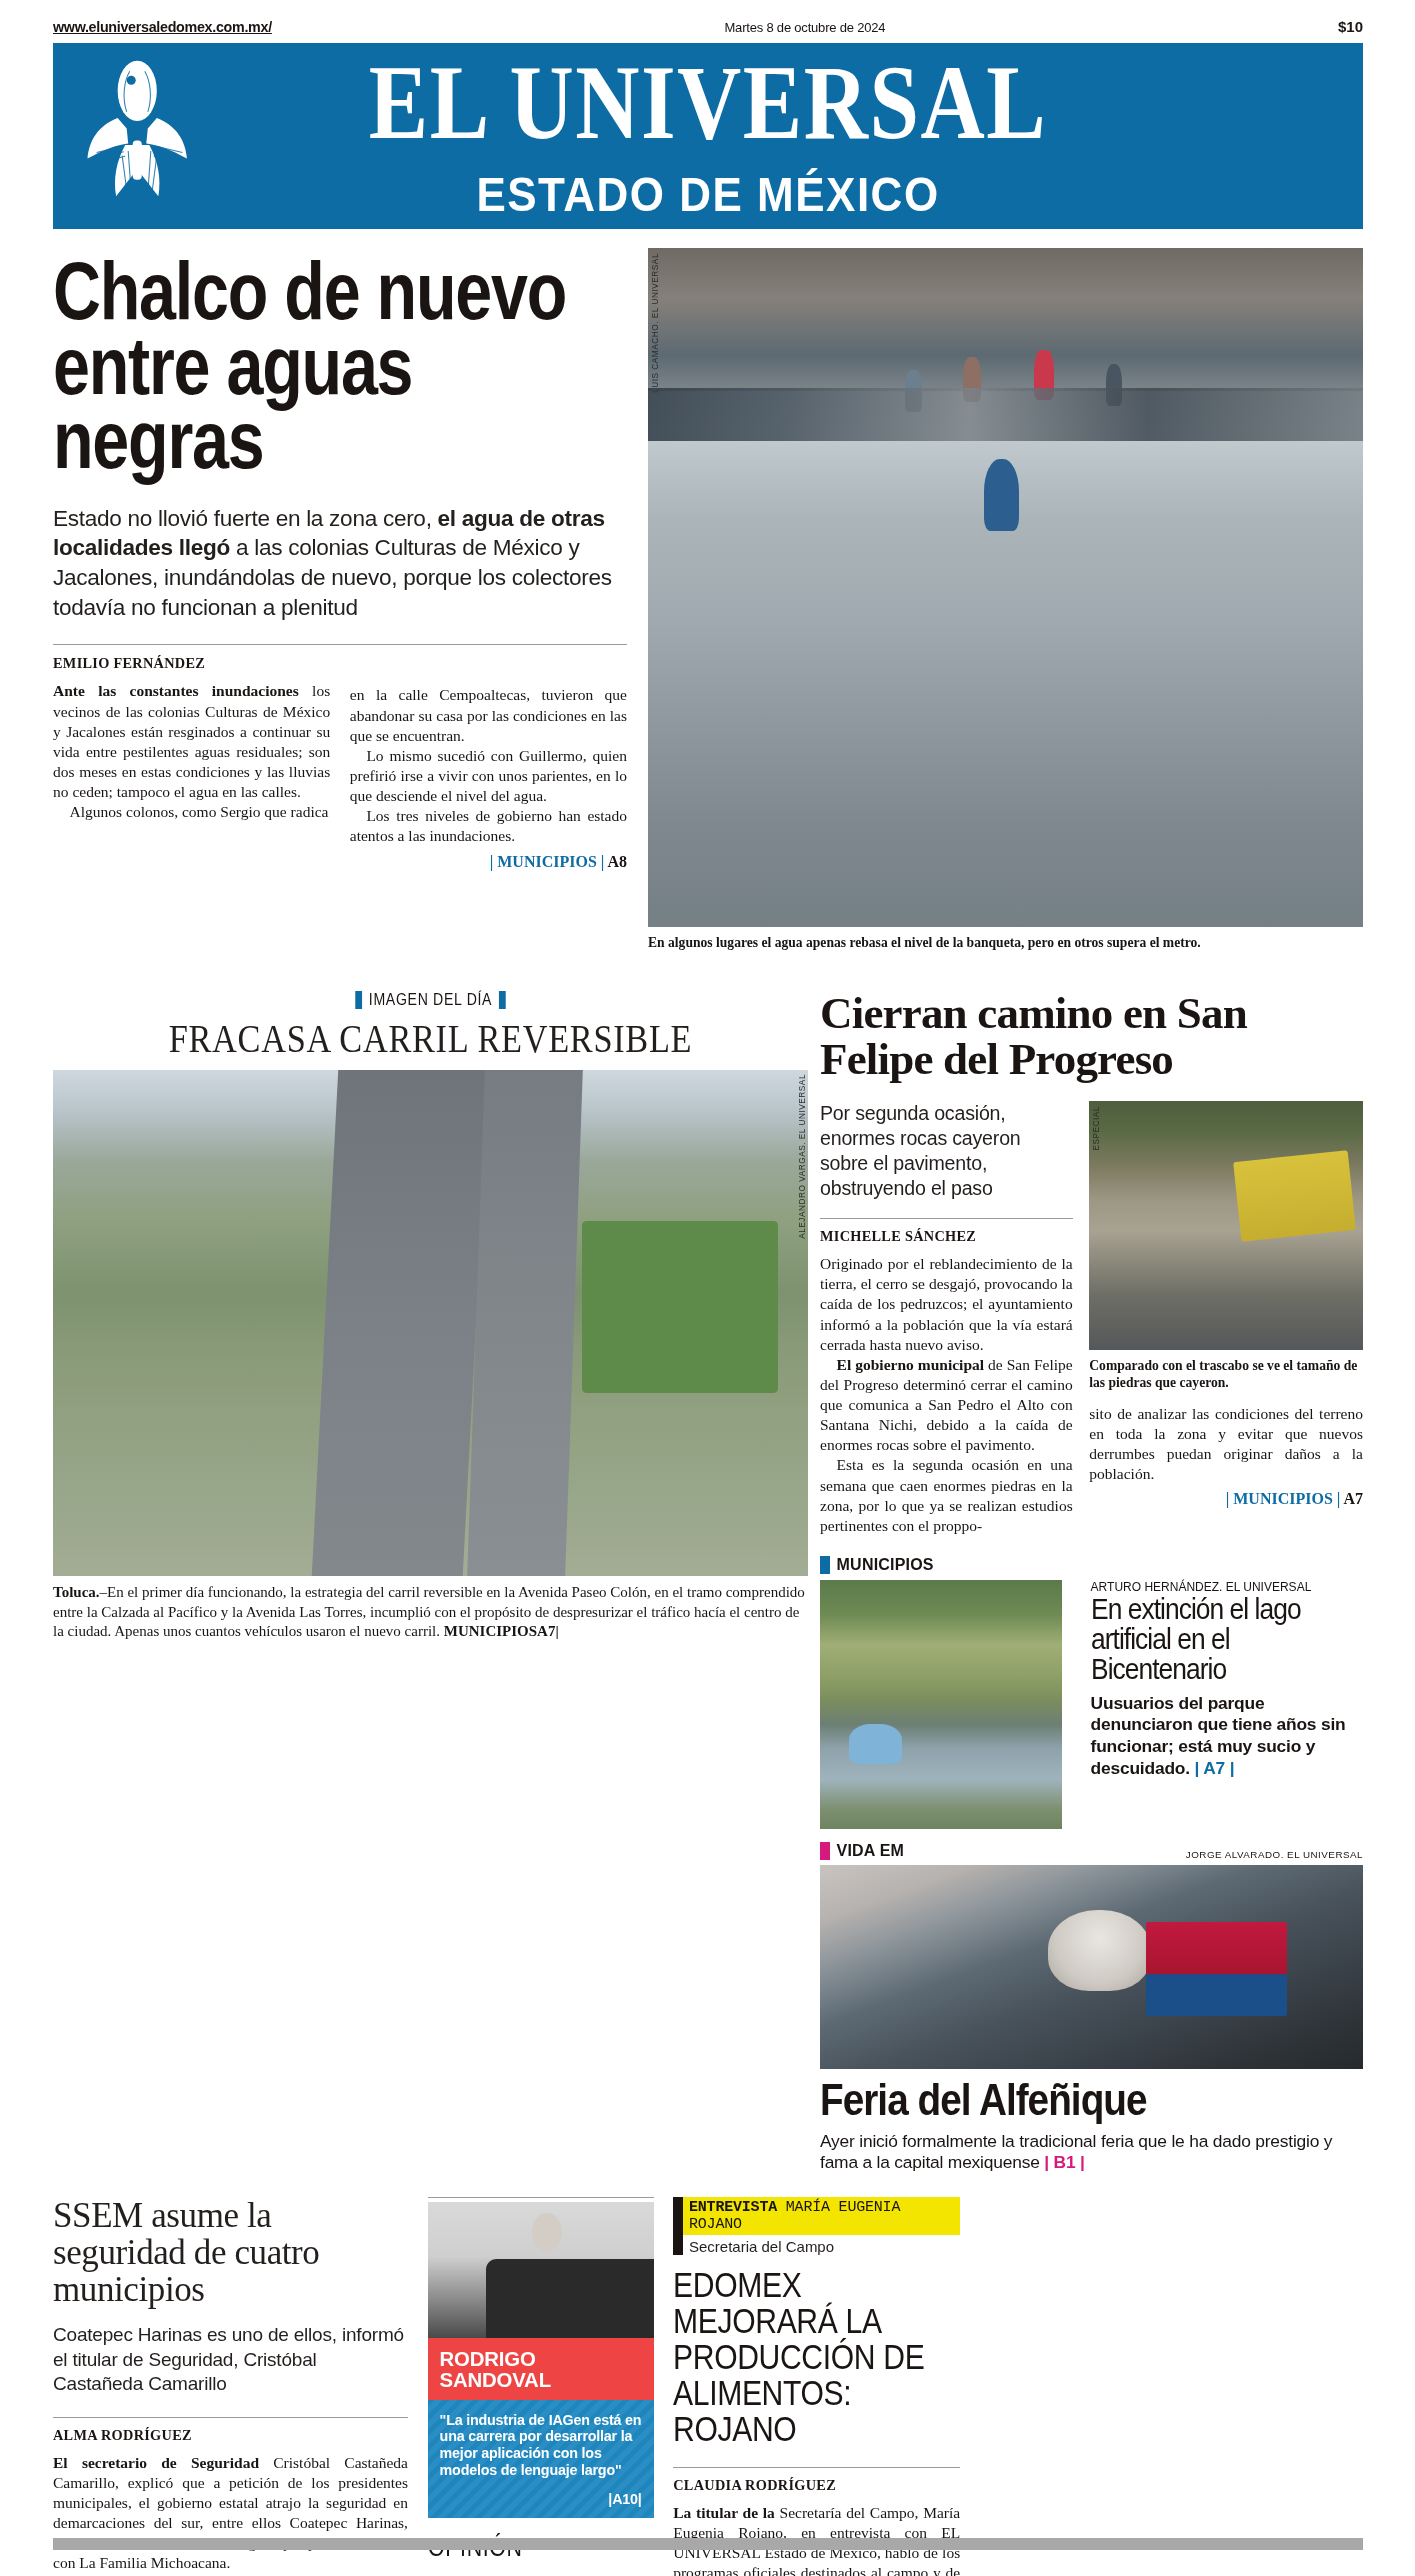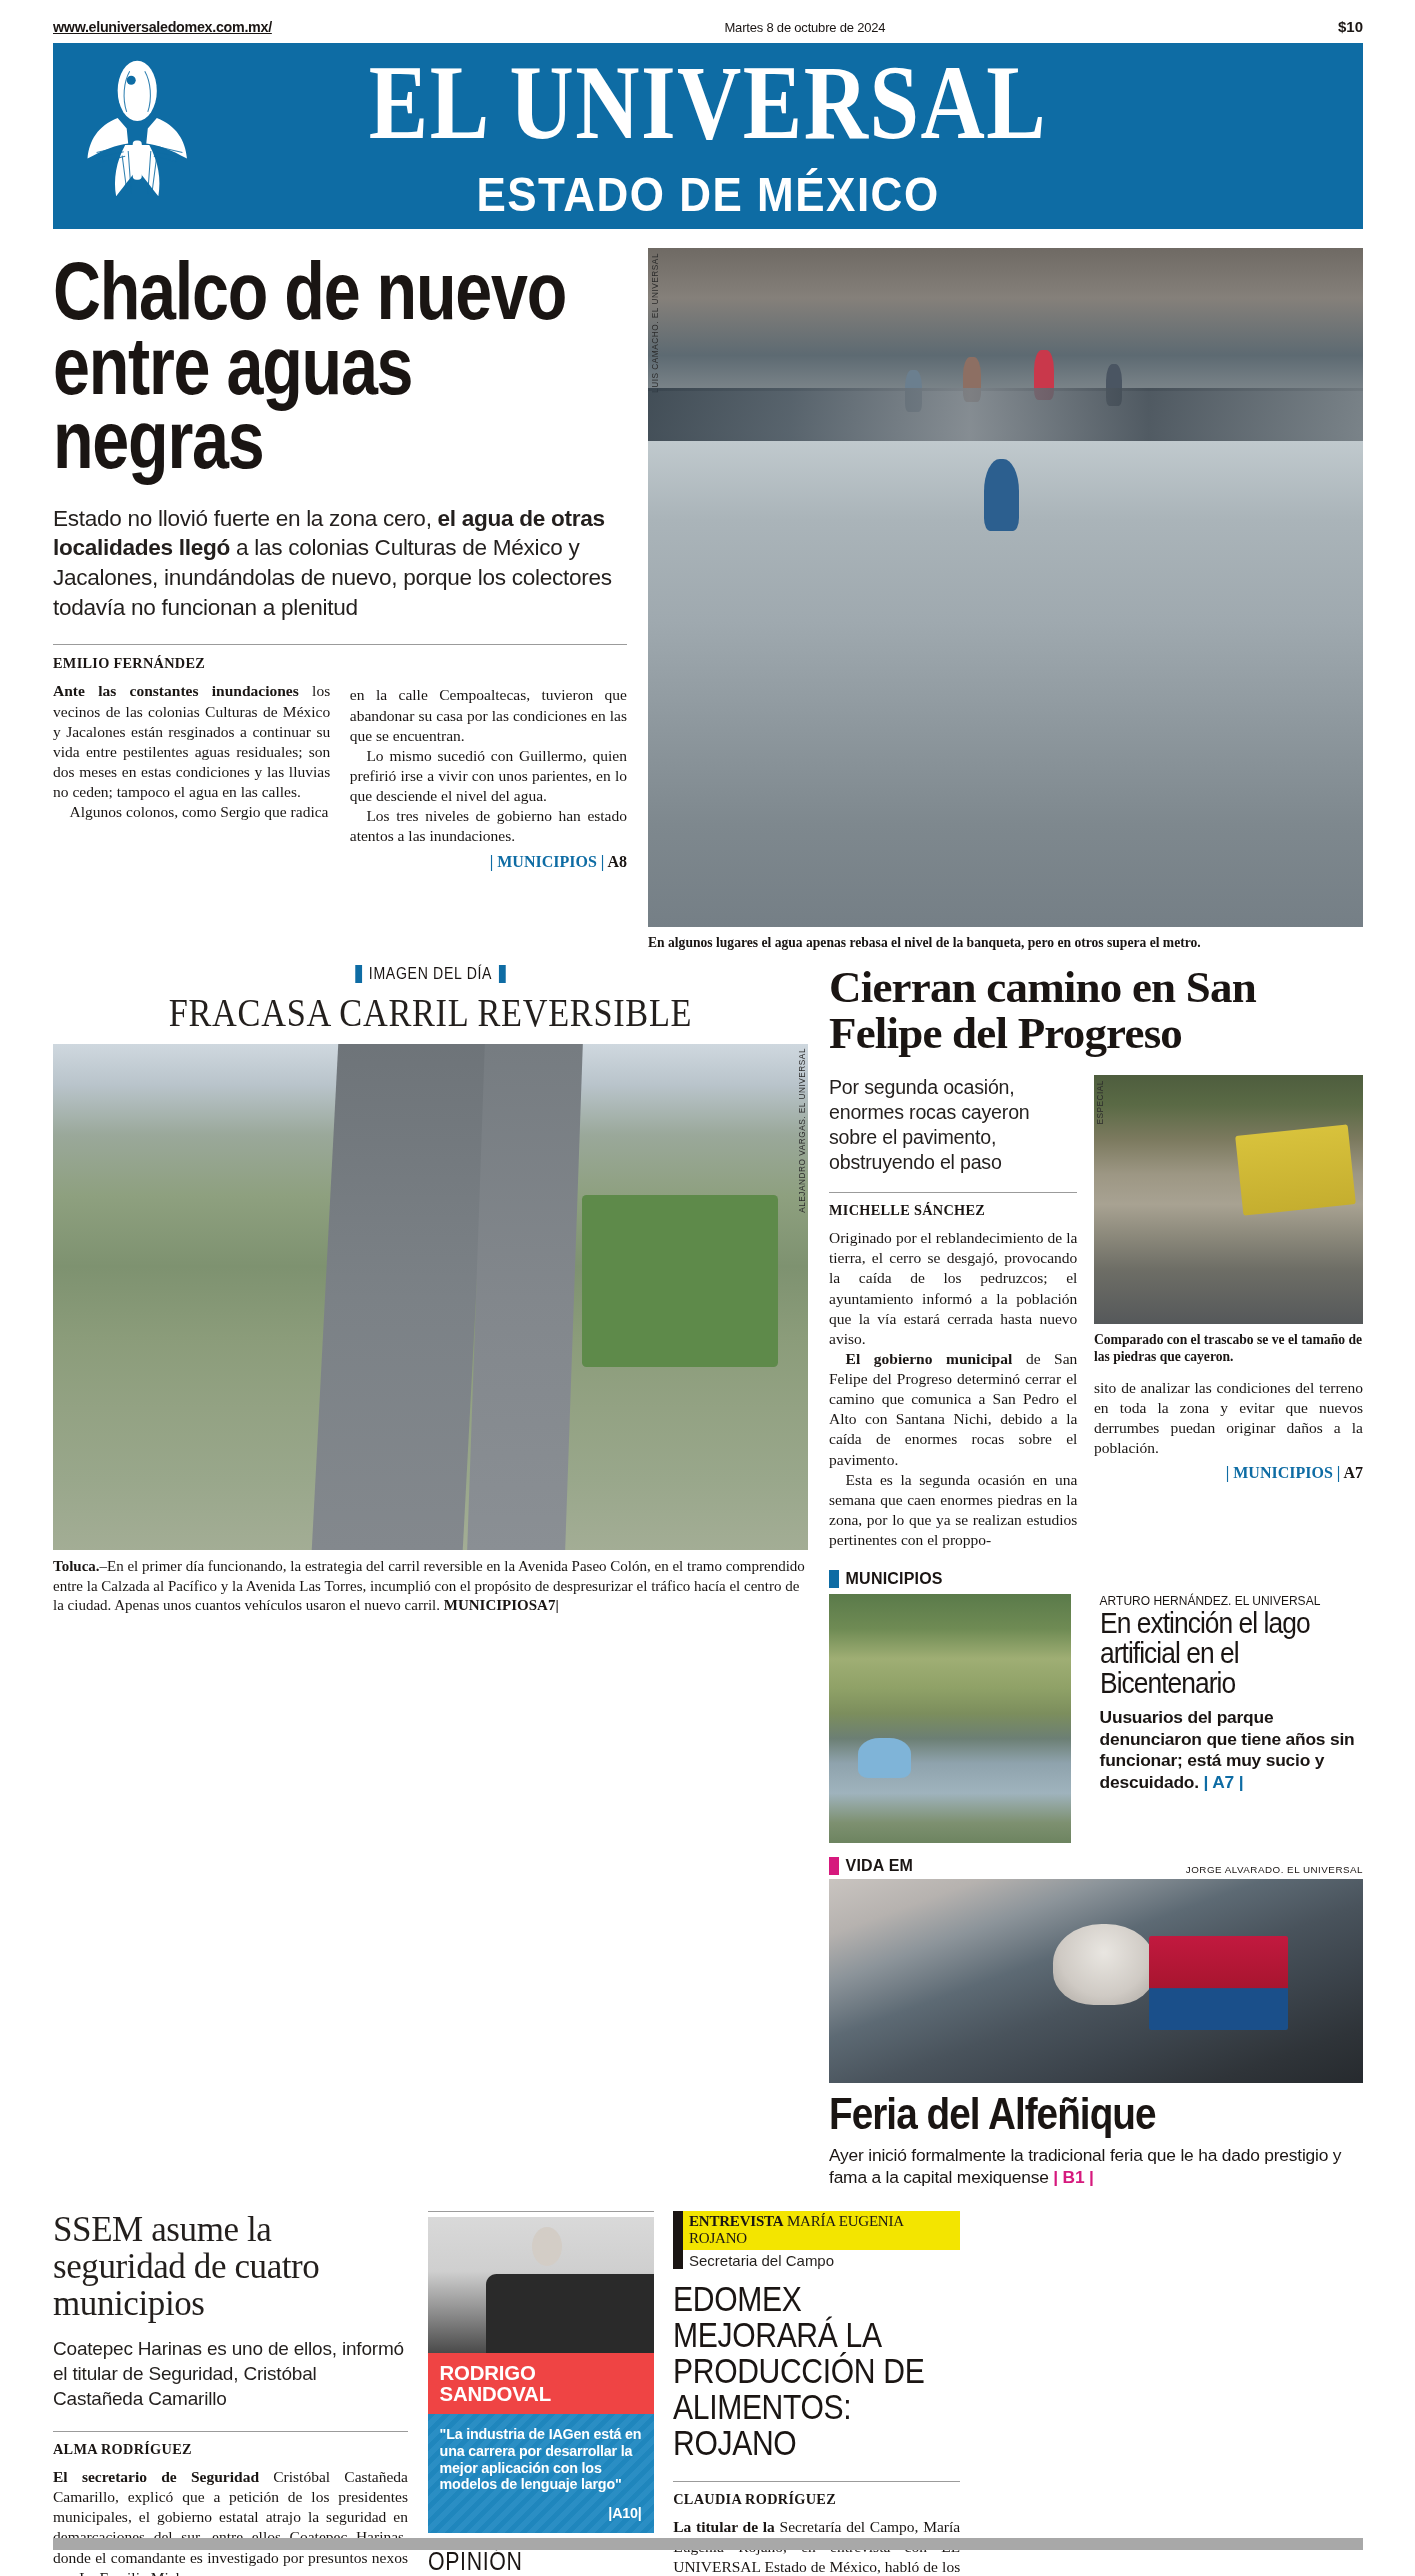--- a/index.html
+++ b/index.html
@@ -264,21 +264,21 @@
     font-family:"Liberation Sans", sans-serif; font-size:26px; letter-spacing:0.8px;
     margin-top:13.6px; transform:scaleX(0.82); transform-origin:left;
   }
 
   
   .ent-bar{ display:flex; align-items:stretch; }
   .ent-bar .blk{ width:9.8px; background:#1a1513; }
   .ent-bar .inner{ flex:1; }
   .ent-top{
     background:#f3e500; padding:2.3px 6px;
-    font-family:Liberation Serif, serif; font-size:15px; letter-spacing:-0.2px;
+    font-family:Liberation Mono, monospace; font-size:15px; letter-spacing:-0.2px;
   }
   .ent-top b{ font-weight:bold; }
   .ent-sub{
     padding:2.3px 6px 0; font-family:"Liberation Sans", sans-serif; font-size:15px; color:#231f1d;
   }
   .ent-head{
     font-family:"Liberation Sans", sans-serif; font-size:35px; line-height:1.03;
     margin-top:12px; letter-spacing:-0.4px; transform:scaleX(0.86); transform-origin:left;
     width:116%;
   }
@@ -367,21 +367,21 @@
         <div class="fig-person" style="left:36%;top:18%;width:16.6px;height:42px;background:#6b7f8f;"></div>
         <div class="fig-person" style="left:44%;top:16%;width:18px;height:45px;background:#8d6f63;"></div>
         <div class="fig-person" style="left:54%;top:15%;width:19.6px;height:50px;background:#c9384b;"></div>
         <div class="fig-person" style="left:64%;top:17%;width:16.6px;height:42px;background:#4a5562;"></div>
         <div class="fig-person" style="left:47%;top:31%;width:35px;height:72px;background:#2c5f8f;border-radius:45% 45% 18% 18%;"></div>
       </div>
       <div class="caption">En algunos lugares el agua apenas rebasa el nivel de la banqueta, pero en otros supera el metro.</div>
     </div>
   </div>
 
-  <div style="display:flex; gap:21px; margin-top:12px;">
+  <div style="display:flex; gap:12px; margin-top:38px;">
 
     <div style="width:755px;">
       <div class="imagen-dia">
         <span class="sq"></span>
         <span>IMAGEN DEL DÍA</span>
         <span class="sq"></span>
       </div>
       <div class="fracasa">FRACASA CARRIL REVERSIBLE</div>
 
       <div class="photo carril" style="margin-top:9px;">

